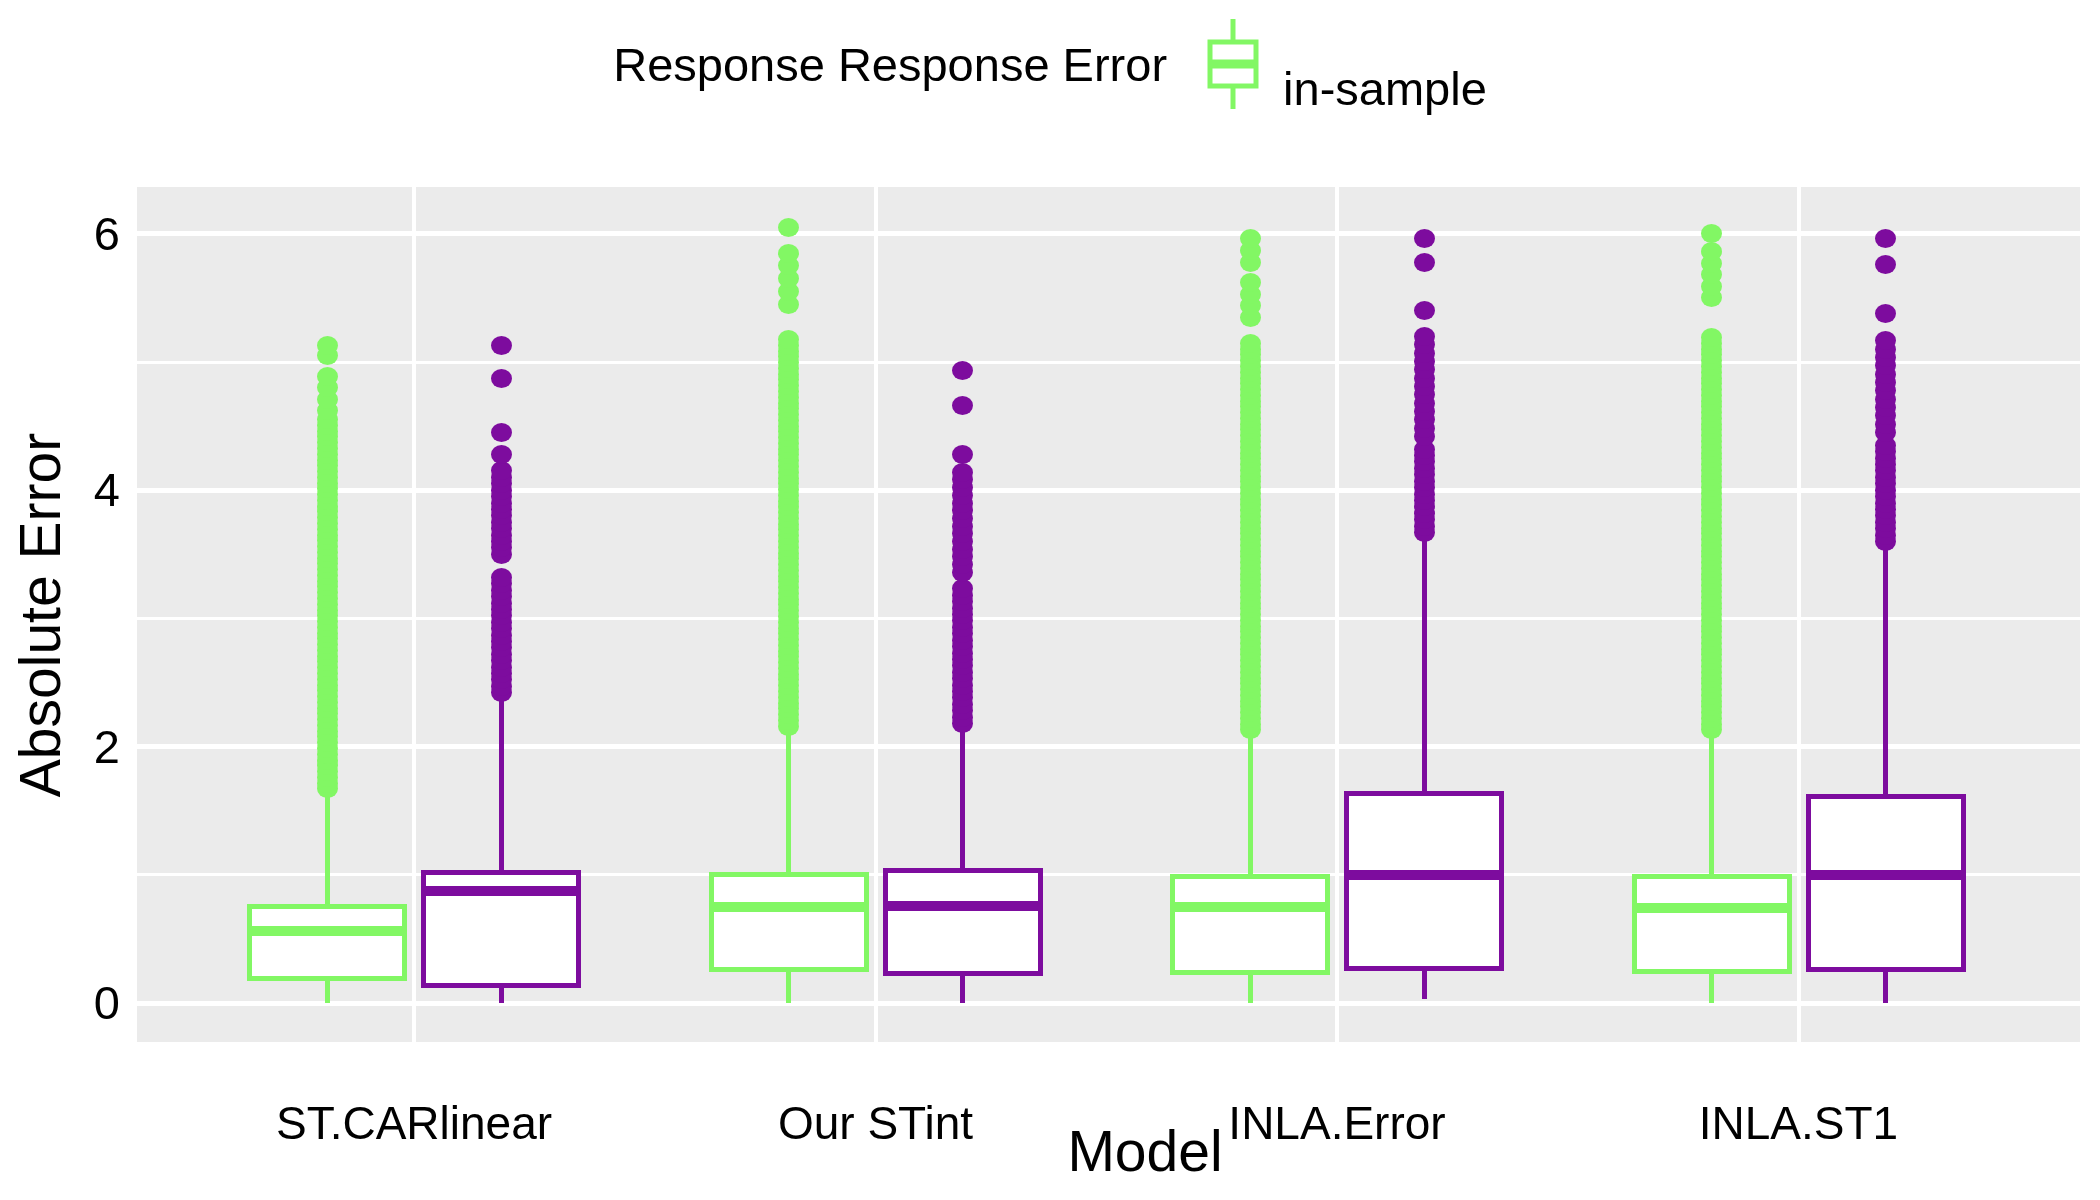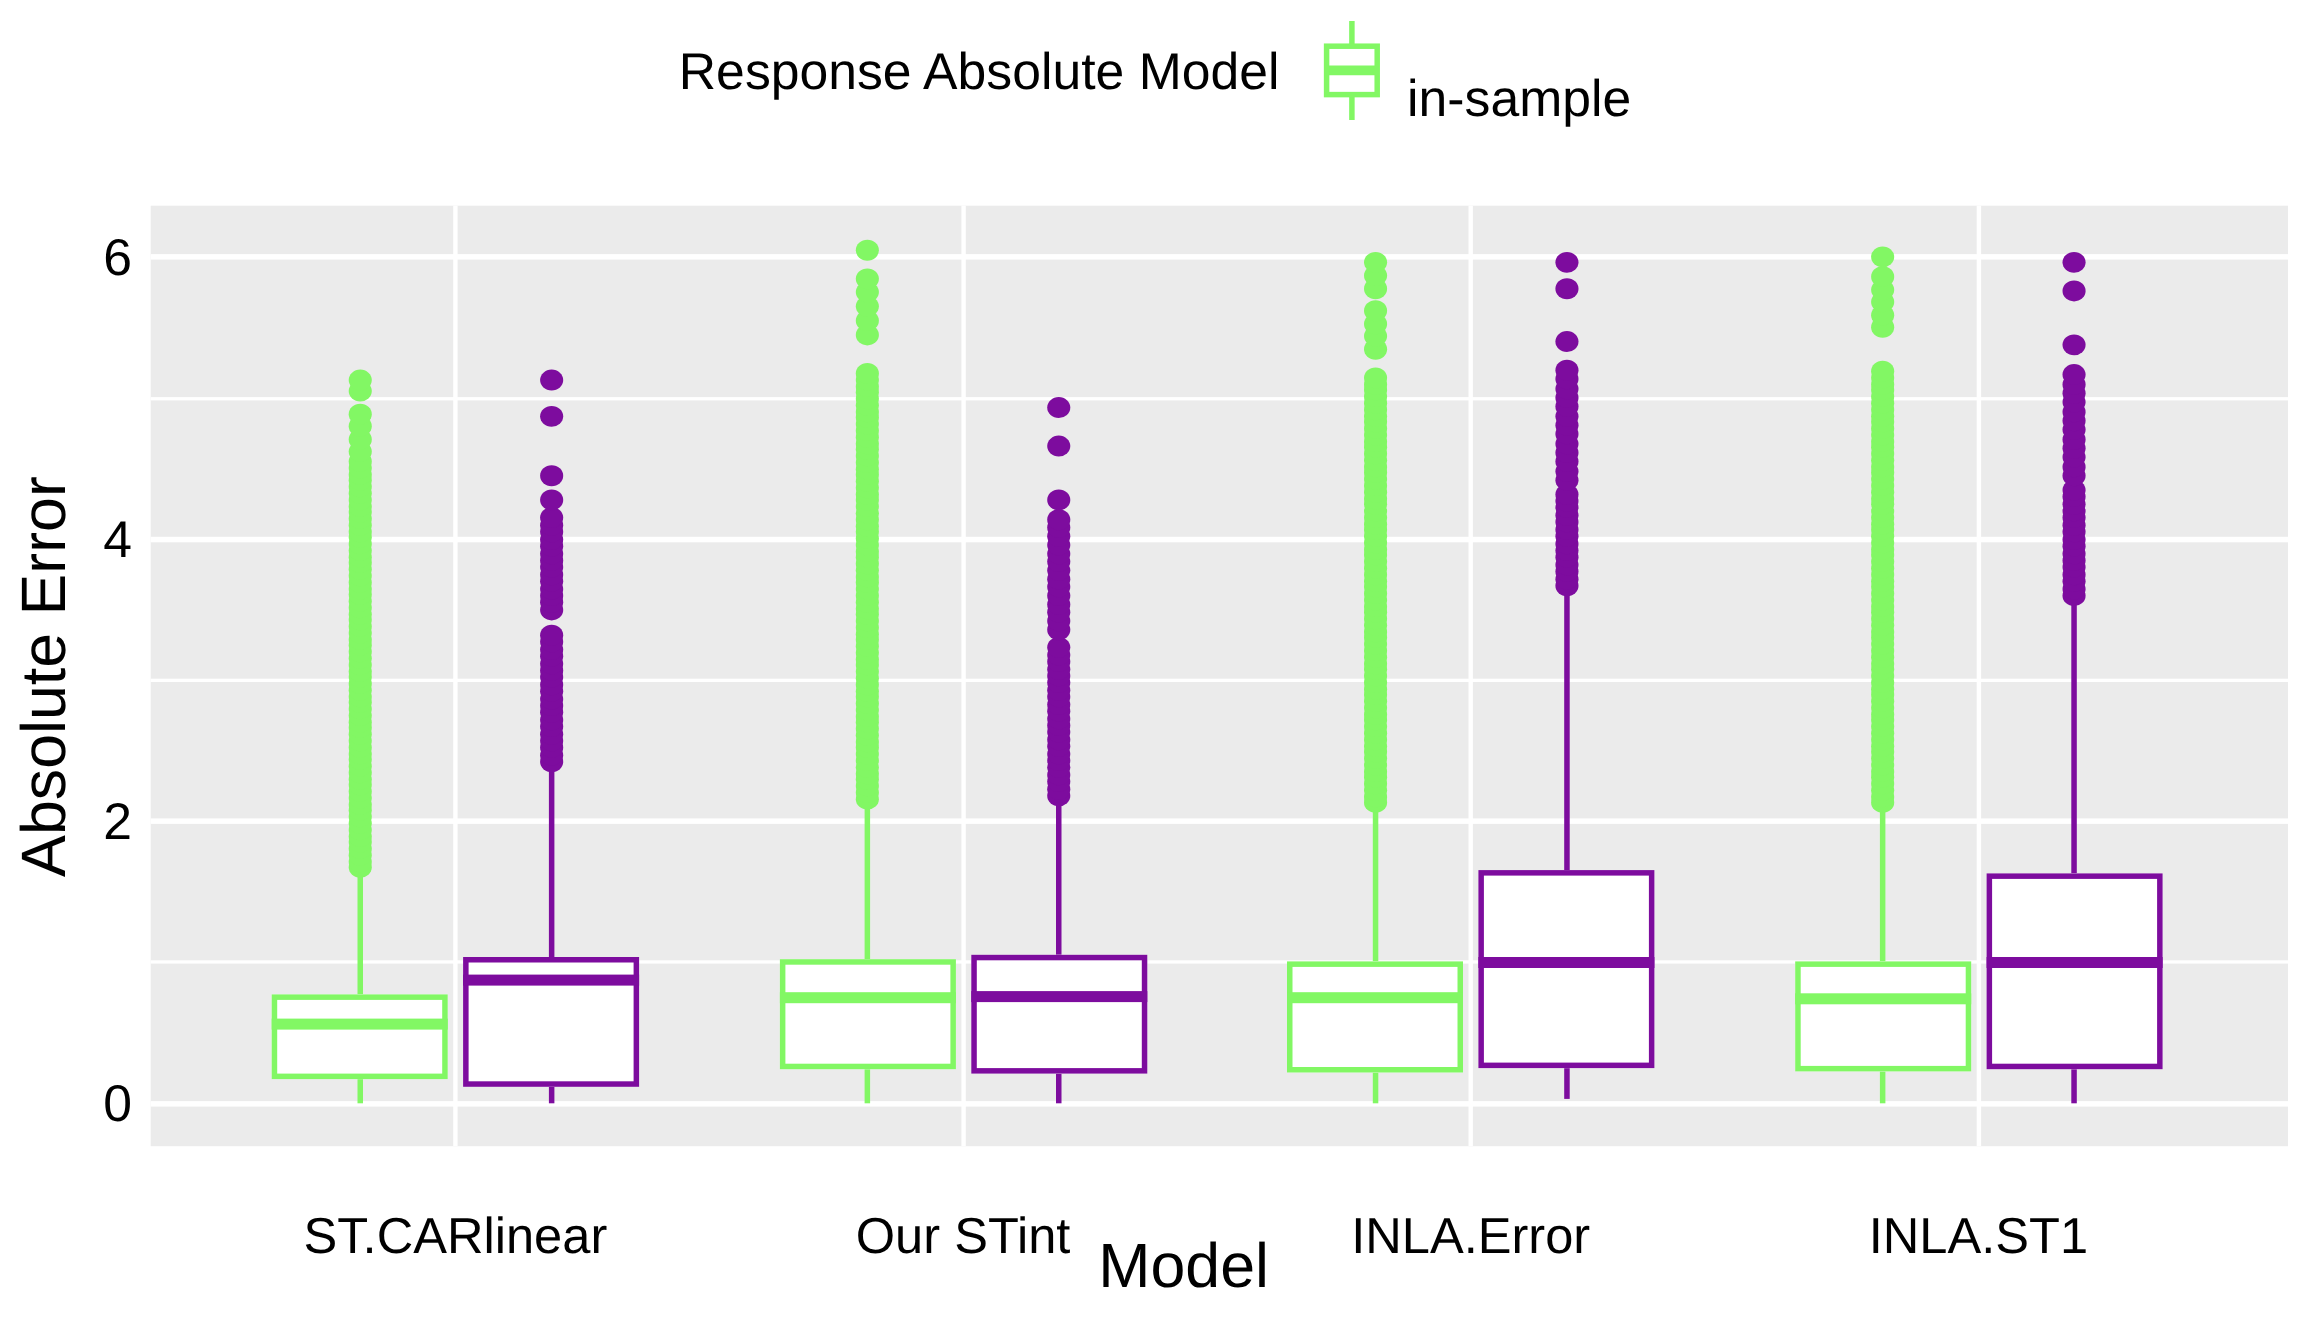--- a/index.html
+++ b/index.html
@@ -25,31 +25,31 @@
   }
   .gl-h{position:absolute;left:0;width:100%;background:#ffffff;}
   .gl-v{position:absolute;top:0;height:100%;background:#ffffff;}
   .whisker{position:absolute;}
   .boxrect{position:absolute;background:#ffffff;box-sizing:border-box;}
   .medianbar{position:absolute;}
   .outlier{position:absolute;border-radius:50%;}
   
   .ytick{position:absolute;left:0;width:120px;text-align:right;font-size:47px;line-height:50px;}
   .xtick{position:absolute;top:1096px;transform:translateX(-50%);font-size:46px;white-space:nowrap;}
-  #x-title{position:absolute;top:1118px;left:1076px;transform:translateX(-50%);font-size:57px;}
+  #x-title{position:absolute;top:1118px;left:1145px;transform:translateX(-50%);font-size:57px;}
   #y-title-wrap{position:absolute;left:0;top:187px;height:855px;width:80px;display:flex;align-items:center;justify-content:center;}
   #y-title-inner{transform:rotate(-90deg);font-size:57px;white-space:nowrap;}
 </style>
 </head>
 <body>
 
 <div id="figure">
 
   <div id="legend">
-    <span class="legend-title">Response Absolute Model</span>
+    <span class="legend-title">Response Response Error</span>
 
     <div class="legend-item">
       <svg class="legend-key" width="64" height="96" viewBox="0 0 64 96" style="--c: #82F764;">
         <line x1="32" y1="3" x2="32" y2="26" stroke-width="5"></line>
         <line x1="32" y1="70" x2="32" y2="93" stroke-width="5"></line>
         <rect x="9" y="26" width="46" height="44" stroke-width="5"></rect>
         <line x1="11" y1="48" x2="53" y2="48" stroke-width="9"></line>
       </svg>
       <span>in-sample</span>
     </div>

